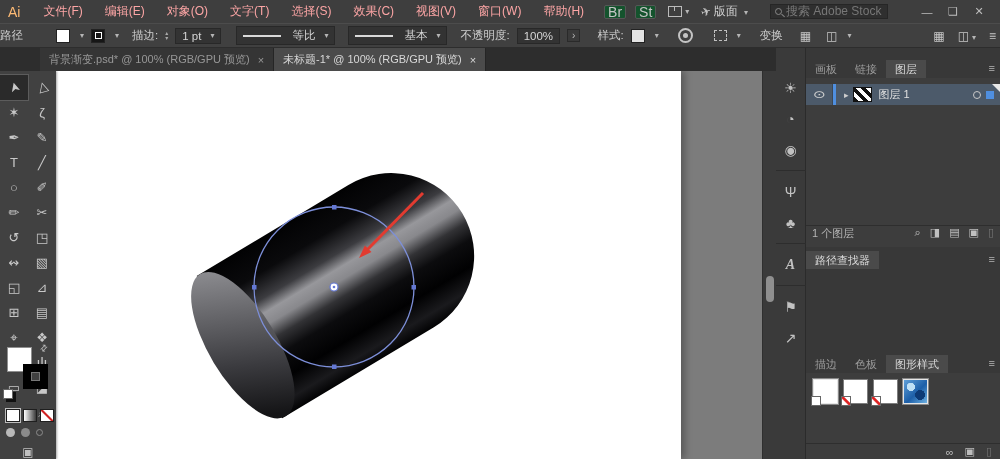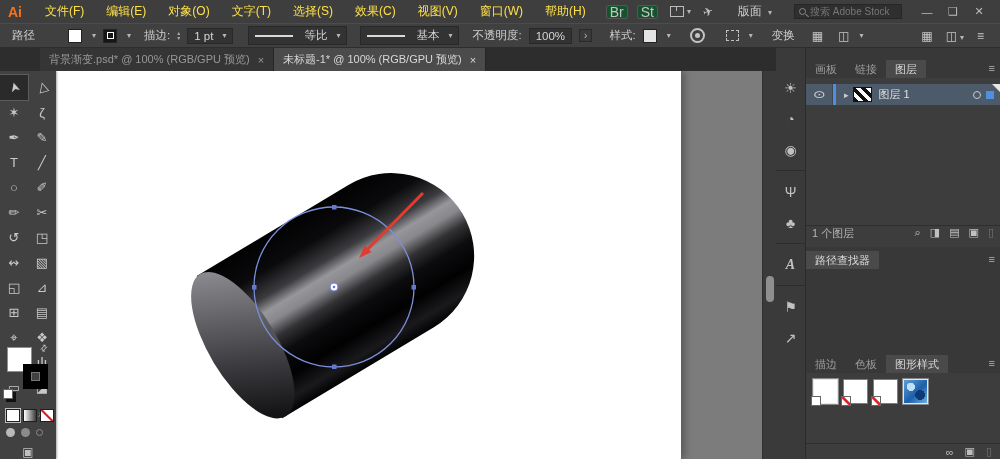--- a/index.html
+++ b/index.html
@@ -4,35 +4,35 @@
 <style>
   *{box-sizing:border-box;margin:0;padding:0}
   html,body{width:1000px;height:459px;overflow:hidden}
   body{font-family:"Liberation Sans","DejaVu Sans",sans-serif;background:#3c3c3c;color:#cfcfcf;font-size:12px}
   #app{position:relative;width:1000px;height:459px}
   .dim{opacity:.42}
   .chev{font-size:8px;color:#b5b5b5;margin-left:3px}
 
   
   #menubar{position:absolute;left:0;top:0;width:1000px;height:23px;background:#3e3e3e;display:flex;align-items:center;padding:0 8px 0 6px}
-  #ai-logo{color:#f97316;font-weight:bold;font-size:14px;margin:0 12px 0 2px}
-  .menu-item{padding:0 11px;color:#fde047;white-space:nowrap}
+  #ai-logo{color:#fdba74;font-weight:normal;font-size:14px;margin:0 12px 0 2px}
+  .menu-item{padding:0 11px;color:#fca5a5;white-space:nowrap}
   .badge{background:#14532d;border:1px solid #565656;border-radius:2px;font-size:14px;line-height:12px;padding:0 3px;margin-left:9px;color:#c5c5c5}
   #ws-icon{width:14px;height:11px;border:1px solid #bbb;margin-left:12px;position:relative}
   #ws-icon::after{content:"";position:absolute;left:5px;top:0;width:1px;height:4px;background:#bbb}
   #share-icon{margin-left:12px;color:#c5c5c5;font-size:12px;display:inline-block;transform:rotate(-18deg)}
   #mb-spacer{flex:1}
   #layout-dd{color:#cdcdcd;margin-right:22px}
-  #stock-search{width:108px;height:15px;background:#2f2f2f;border:1px solid #262626;display:flex;align-items:center;gap:4px;padding:0 4px;color:#777;font-size:10px;margin-right:12px}
+  #stock-search{width:118px;height:15px;background:#2f2f2f;border:1px solid #262626;display:flex;align-items:center;gap:4px;padding:0 4px;color:#777;font-size:12px;margin-right:26px}
   .mag{width:7px;height:7px;border:1.2px solid #888;border-radius:50%;position:relative;flex:none}
   .mag::after{content:"";position:absolute;left:5px;top:6px;width:4px;height:1.2px;background:#888;transform:rotate(40deg)}
   .winbtn{width:26px;text-align:center;color:#bdbdbd;font-size:11px}
 
   
-  #controlbar{position:absolute;left:0;top:23px;width:1000px;height:25px;background:#404040;border-top:1px solid #4c4c4c;border-bottom:1px solid #2d2d2d;display:flex;align-items:center;font-size:11.5px;padding:0 12px;gap:7px;white-space:nowrap}
+  #controlbar{position:absolute;left:0;top:23px;width:1000px;height:25px;background:#404040;border-top:1px solid #4c4c4c;border-bottom:1px solid #2d2d2d;display:flex;align-items:center;font-size:11.5px;padding:0 0;gap:7px;white-space:nowrap}
   .ulab{color:#cfcfcf}
   .sw-fill{width:14px;height:14px;background:#fff;border:1px solid #222}
   .sw-stroke{width:14px;height:14px;background:#161616;border:1px solid #222;display:flex;align-items:center;justify-content:center}
   .sw-stroke i{display:block;width:7px;height:7px;border:1.6px solid #fff}
   .stepper{display:flex;flex-direction:column;line-height:5px;font-size:6px;color:#aaa}
   .field{background:#333;border:1px solid #282828;padding:1px 6px;color:#d6d6d6;display:inline-flex;align-items:center;gap:6px}
   .linepv{display:inline-block;width:38px;height:2px;background:#d9d9d9;margin-right:5px}
   .sq-btn{background:#3a3a3a;border:1px solid #2a2a2a;padding:0 4px;color:#bbb;font-size:10px}
   .style-sw{width:14px;height:14px;background:#e4e4e4;border:1px solid #222}
   .recolor{width:15px;height:15px;border-radius:50%;border:2px solid #c4c4c4;position:relative}

